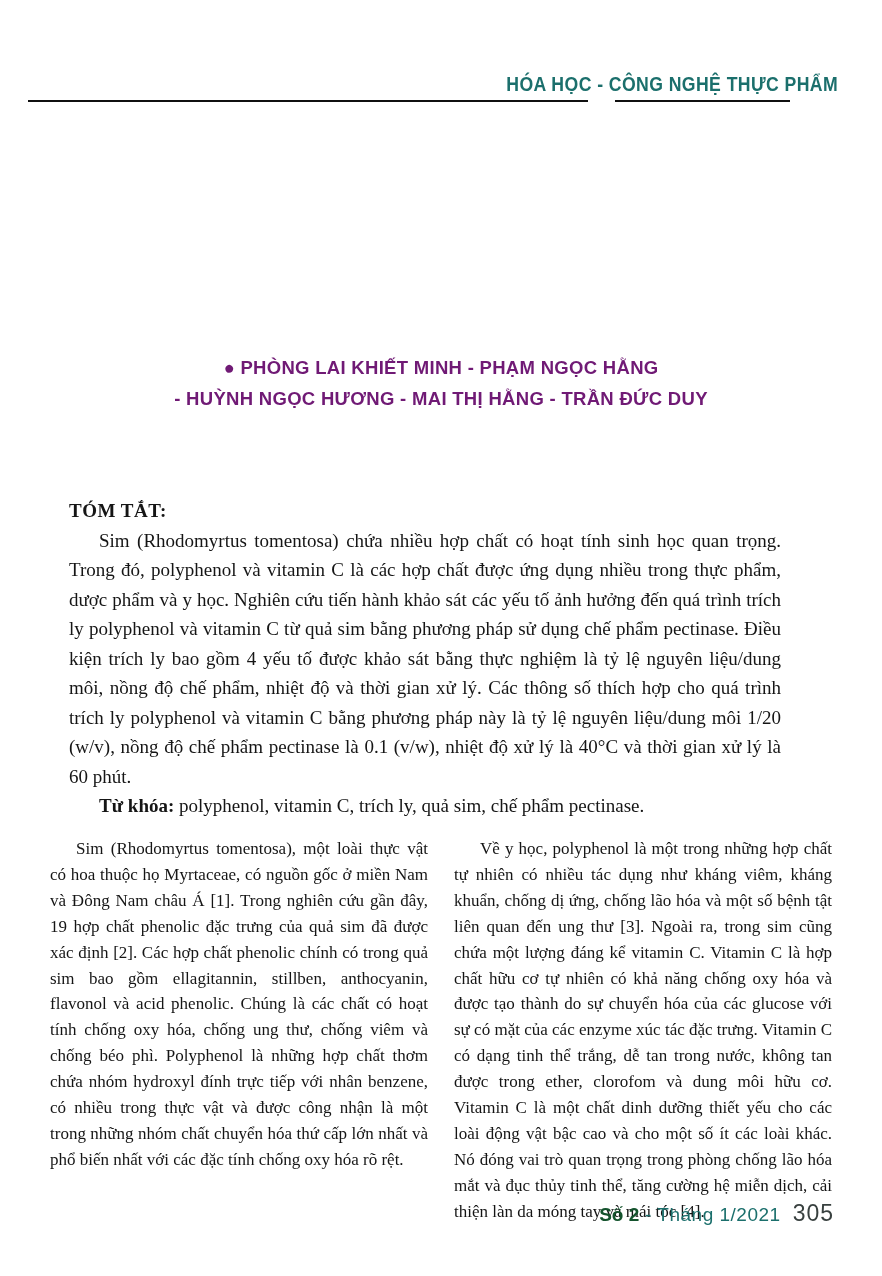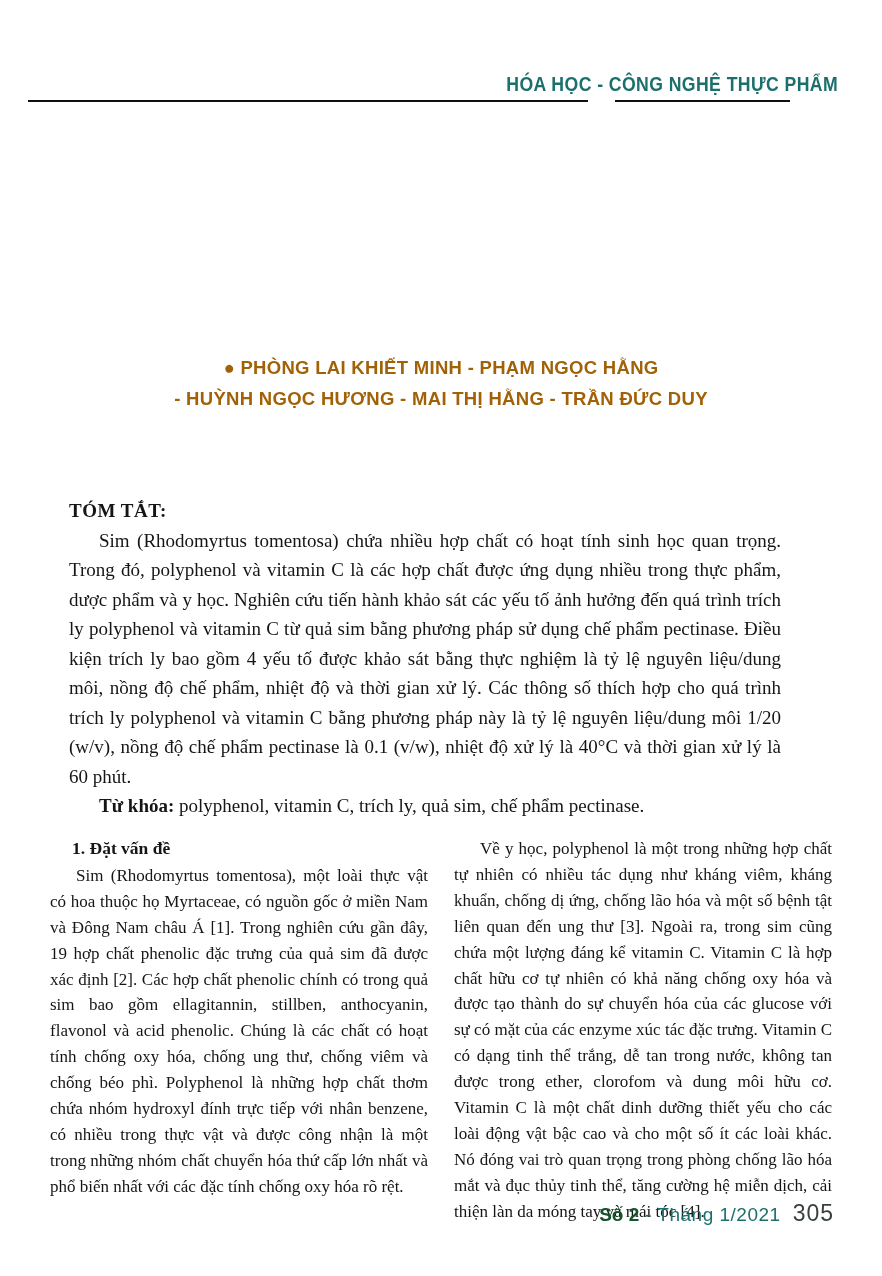--- a/index.html
+++ b/index.html
@@ -35,21 +35,21 @@
     letter-spacing:1.5px;color:#0d0d0d;
   }
   .article-title div{white-space:nowrap;}
 
   
   .authors{
     position:absolute;top:352px;left:40px;right:40px;
     text-align:center;
     font-family:"Liberation Sans", sans-serif;
     font-weight:bold;font-size:18.5px;line-height:31px;
-    color:#a16207;letter-spacing:0.3px;
+    color:#701a75;letter-spacing:0.3px;
   }
 
   
   .abstract{
     position:absolute;top:496px;left:69px;width:712px;
     font-size:19px;line-height:29.5px;text-align:justify;
   }
   .abstract .abs-heading{font-weight:bold;letter-spacing:0.5px;}
   .abstract p{margin:0;text-indent:30px;}
   .italic{}
@@ -100,21 +100,20 @@
 
   <div class="abstract">
     <div class="abs-heading">TÓM TẮT:</div>
     <p><span>Sim </span><span class="italic">(Rhodomyrtus tomentosa)</span><span> chứa nhiều hợp chất có hoạt tính sinh học quan trọng. Trong đó, polyphenol và vitamin C là các hợp chất được ứng dụng nhiều trong thực phẩm, dược phẩm và y học. Nghiên cứu tiến hành khảo sát các yếu tố ảnh hưởng đến quá trình trích ly polyphenol và vitamin C từ quả sim bằng phương pháp sử dụng chế phẩm pectinase. Điều kiện trích ly bao gồm 4 yếu tố được khảo sát bằng thực nghiệm là tỷ lệ nguyên liệu/dung môi, nồng độ chế phẩm, nhiệt độ và thời gian xử lý. Các thông số thích hợp cho quá trình trích ly polyphenol và vitamin C bằng phương pháp này là tỷ lệ nguyên liệu/dung môi 1/20 (w/v), nồng độ chế phẩm pectinase là 0.1 (v/w), nhiệt độ xử lý là 40°C và thời gian xử lý là 60 phút.</span></p>
     <p><span class="bold">Từ khóa:</span><span> polyphenol, vitamin C, trích ly, quả sim, chế phẩm pectinase.</span></p>
   </div>
 
   <div class="columns">
 
     <div class="col">
-      <div class="col-heading">1. Đặt vấn đề</div>
       <p><span>Sim </span><span class="italic">(Rhodomyrtus tomentosa),</span><span> một loài thực vật có hoa thuộc họ Myrtaceae, có nguồn gốc ở miền Nam và Đông Nam châu Á [1]. Trong nghiên cứu gần đây, 19 hợp chất phenolic đặc trưng của quả sim đã được xác định [2]. Các hợp chất phenolic chính có trong quả sim bao gồm ellagitannin, stillben, anthocyanin, flavonol và acid phenolic. Chúng là các chất có hoạt tính chống oxy hóa, chống ung thư, chống viêm và chống béo phì. Polyphenol là những hợp chất thơm chứa nhóm hydroxyl đính trực tiếp với nhân benzene, có nhiều trong thực vật và được công nhận là một trong những nhóm chất chuyển hóa thứ cấp lớn nhất và phổ biến nhất với các đặc tính chống oxy hóa rõ rệt.</span></p>
     </div>
 
     <div class="col">
       <p>Về y học, polyphenol là một trong những hợp chất tự nhiên có nhiều tác dụng như kháng viêm, kháng khuẩn, chống dị ứng, chống lão hóa và một số bệnh tật liên quan đến ung thư [3]. Ngoài ra, trong sim cũng chứa một lượng đáng kể vitamin C. Vitamin C là hợp chất hữu cơ tự nhiên có khả năng chống oxy hóa và được tạo thành do sự chuyển hóa của các glucose với sự có mặt của các enzyme xúc tác đặc trưng. Vitamin C có dạng tinh thể trắng, dễ tan trong nước, không tan được trong ether, clorofom và dung môi hữu cơ. Vitamin C là một chất dinh dưỡng thiết yếu cho các loài động vật bậc cao và cho một số ít các loài khác. Nó đóng vai trò quan trọng trong phòng chống lão hóa mắt và đục thủy tinh thể, tăng cường hệ miễn dịch, cải thiện làn da móng tay và mái tóc [4].</p>
     </div>
 
   </div>
 
   <div class="footer">

